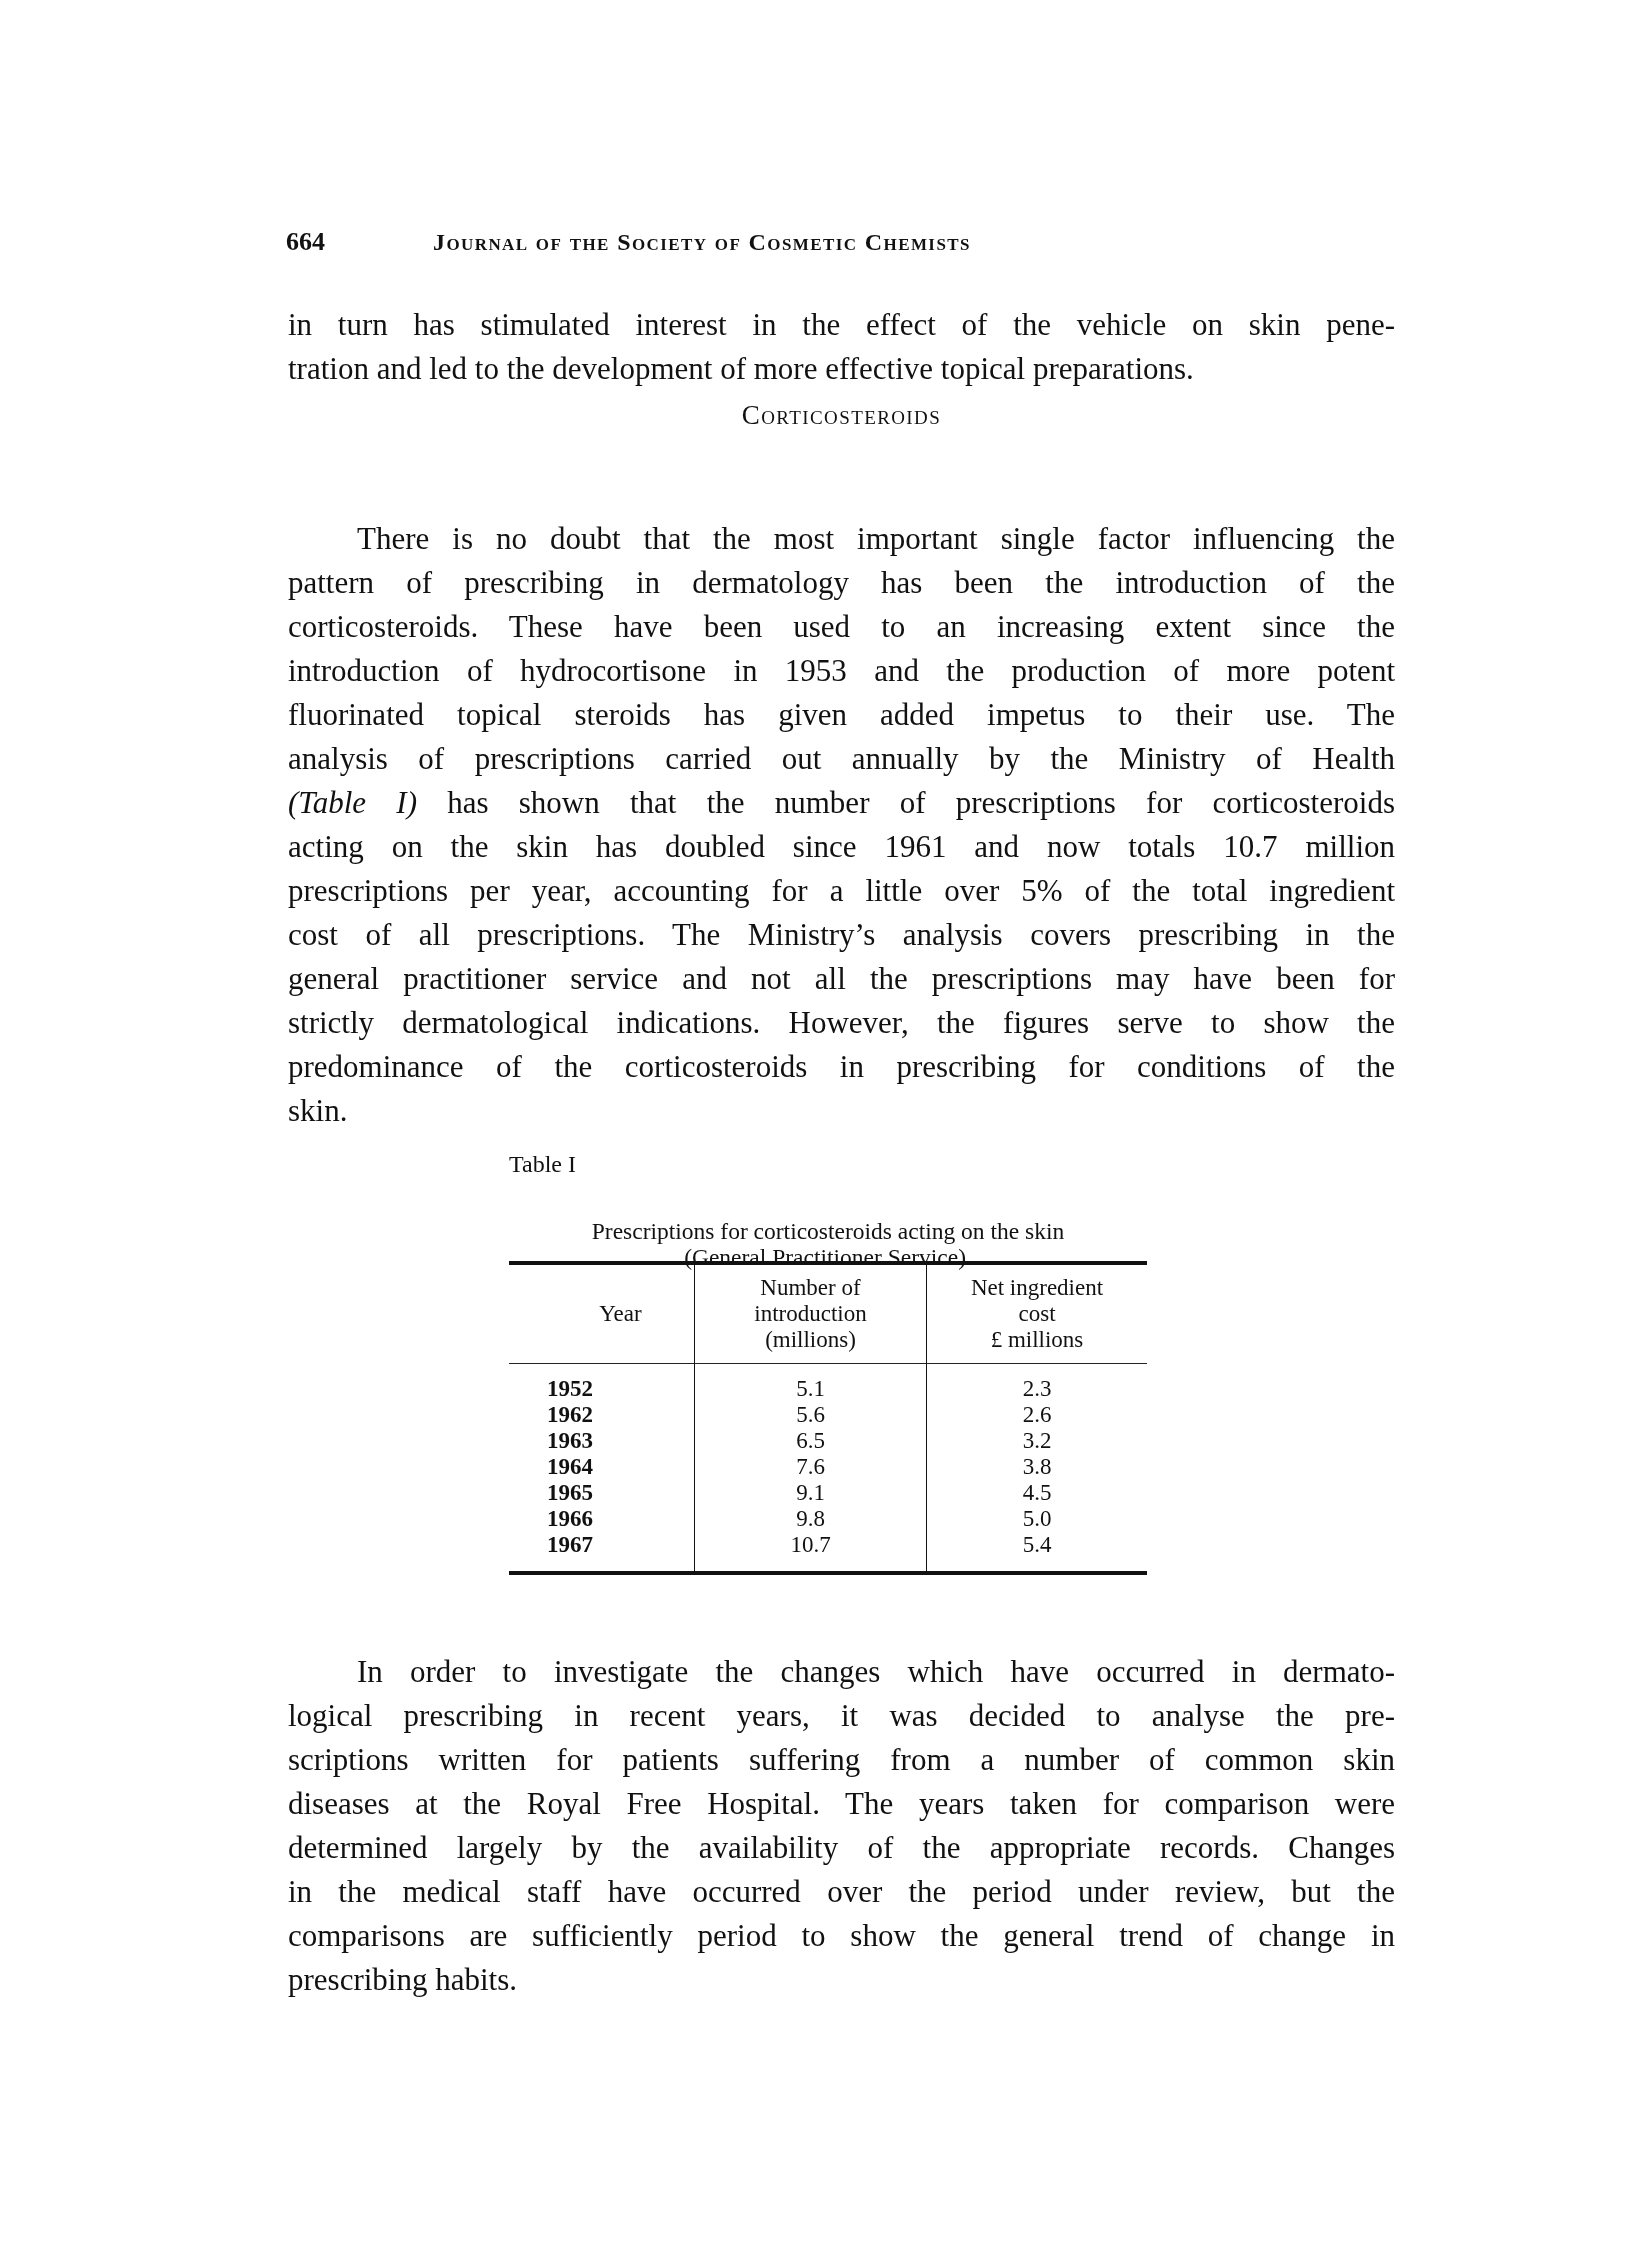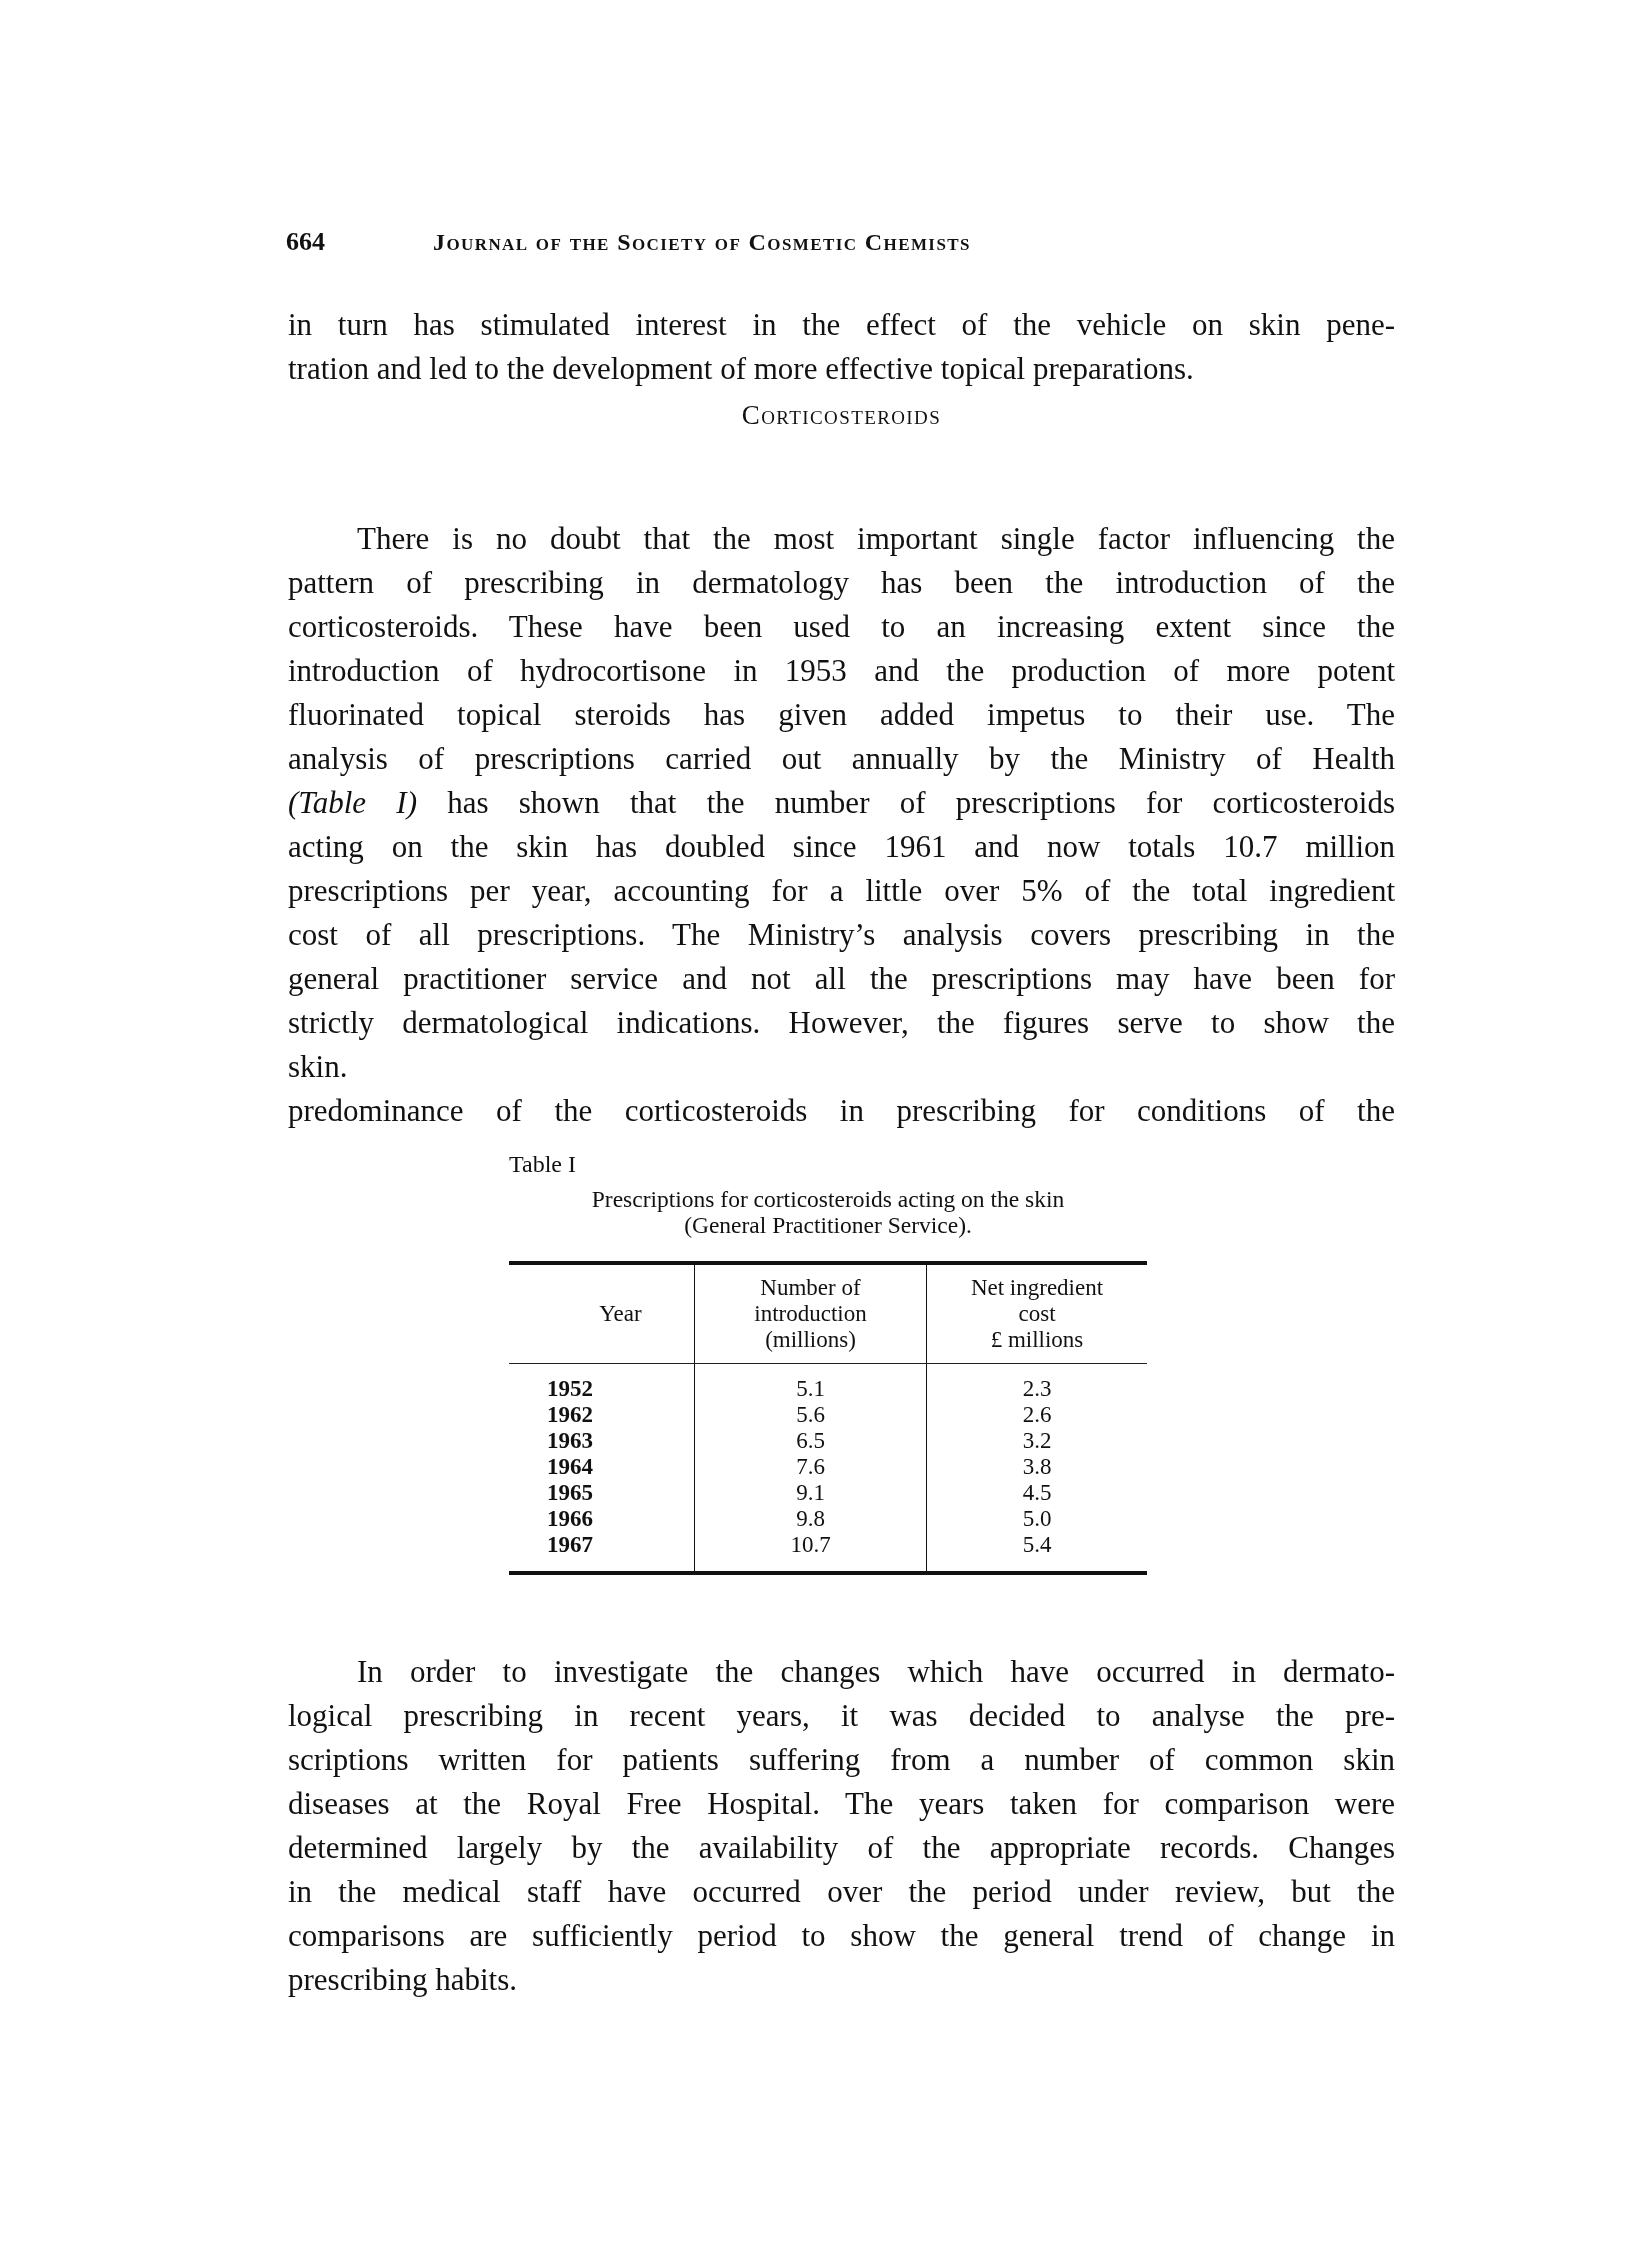--- a/index.html
+++ b/index.html
@@ -23,21 +23,21 @@
     text-align: justify; text-align-last: left;
   }
   .body-block .line { display: block; height: 44px; white-space: nowrap; text-align-last: justify; text-align: justify; }
   .body-block .line.last { text-align-last: left; }
   .indent { padding-left: 69px; }
   .section-heading {
     left: 288px; width: 1107px; top: 396px; text-align: center;
     font-variant: small-caps; font-size: 27px; letter-spacing: 1.4px; line-height: 38px;
   }
   .table-title { left: 509px; width: 638px; text-align: left; font-size: 24px; line-height: 31px; }
-  .table-caption { left: 509px; width: 638px; text-align: center; font-size: 23.5px; line-height: 27px; }
+  .table-caption { left: 509px; width: 638px; text-align: center; font-size: 23.5px; line-height: 27px; margin-top: 32px; }
   .data-table {
     left: 509px; top: 1261px; width: 638px;
     border-top: 4.8px solid #111; border-bottom: 4.8px solid #111;
     font-size: 23px;
   }
   .data-table table { width: 100%; border-collapse: collapse; }
   .data-table th {
     font-weight: normal; line-height: 26px; padding: 9.6px 0 10.6px 0;
     border-bottom: 1.9px solid #222; vertical-align: middle; text-align: center;
   }
@@ -71,22 +71,22 @@
   <span class="line">corticosteroids. These have been used to an increasing extent since the</span>
   <span class="line">introduction of hydrocortisone in 1953 and the production of more potent</span>
   <span class="line">fluorinated topical steroids has given added impetus to their use. The</span>
   <span class="line">analysis of prescriptions carried out annually by the Ministry of Health</span>
   <span class="line"><span class="italic">(Table I)</span> <span>has shown that the number of prescriptions for corticosteroids</span></span>
   <span class="line">acting on the skin has doubled since 1961 and now totals 10.7 million</span>
   <span class="line">prescriptions per year, accounting for a little over 5% of the total ingredient</span>
   <span class="line">cost of all prescriptions. The Ministry’s analysis covers prescribing in the</span>
   <span class="line">general practitioner service and not all the prescriptions may have been for</span>
   <span class="line">strictly dermatological indications. However, the figures serve to show the</span>
+  <span class="line">predominance of the corticosteroids in prescribing for conditions of the</span>
   <span class="line last">skin.</span>
-  <span class="line">predominance of the corticosteroids in prescribing for conditions of the</span>
 </div>
 
 <div class="abs table-title" style="top:1149px;">Table I</div>
 <div class="abs table-caption" style="top:1186px;">Prescriptions for corticosteroids acting on the skin</div>
 <div class="abs table-caption" style="top:1212px;">(General Practitioner Service).</div>
 
 <div class="abs data-table">
   <table>
     <thead>
       <tr>

